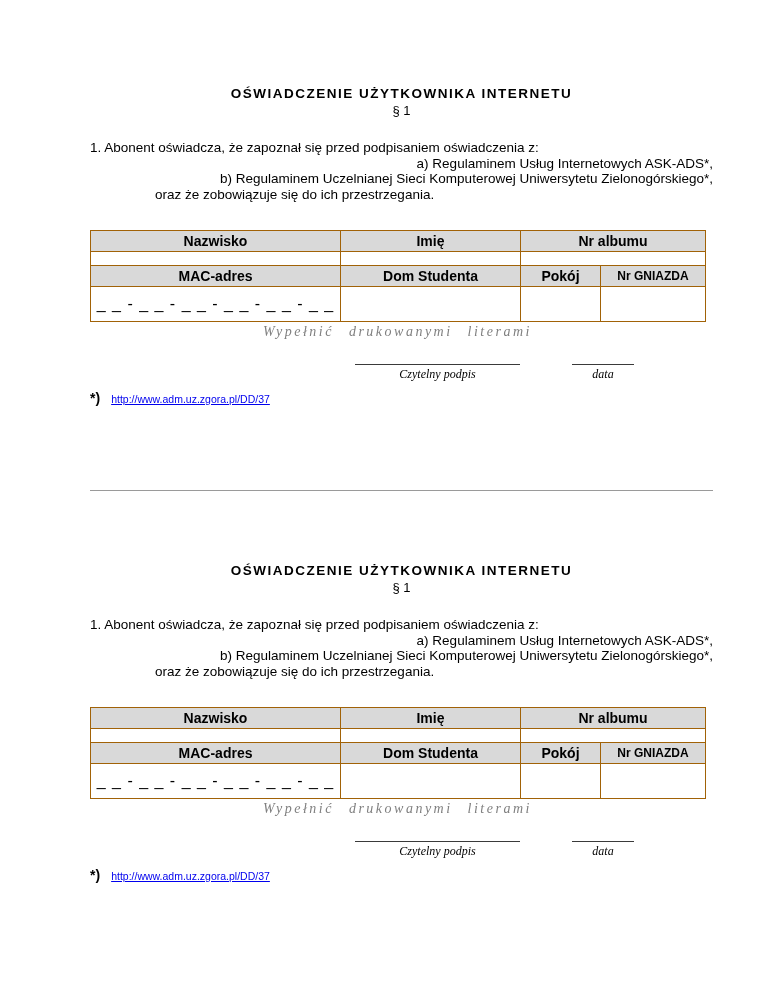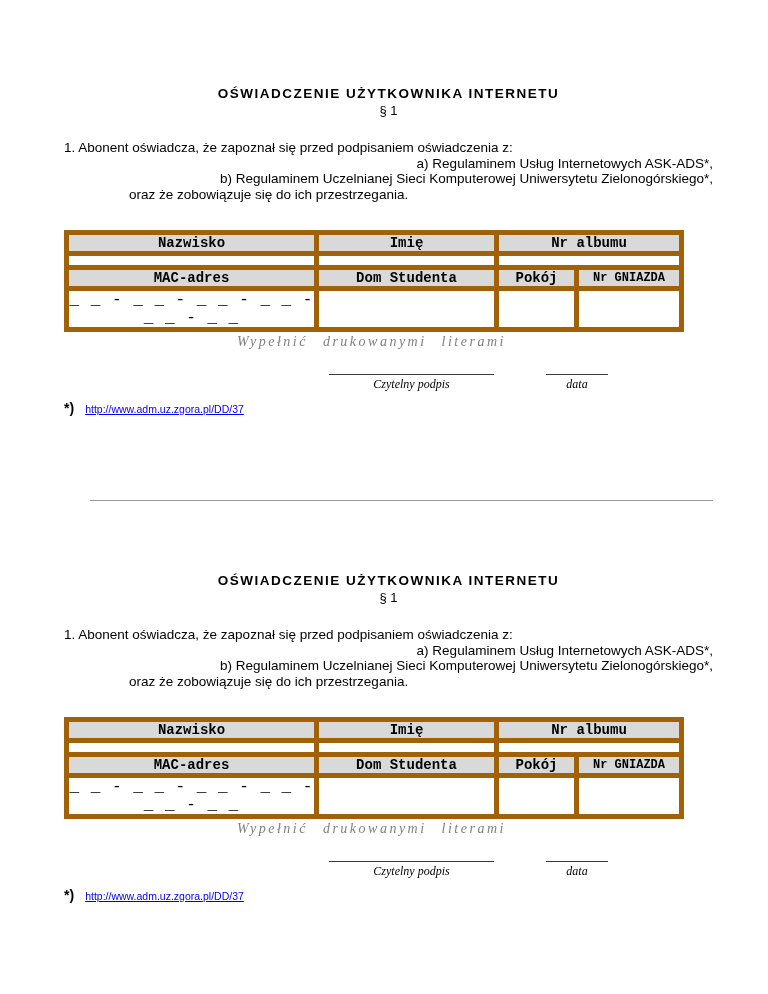--- a/index.html
+++ b/index.html
@@ -3,36 +3,36 @@
 <meta charset="utf-8">
 <style>
   * { margin: 0; padding: 0; box-sizing: border-box; }
   html, body { background: #ffffff; }
   body {
     width: 768px; height: 994px;
     font-family: "Liberation Sans", sans-serif;
     color: #000;
   }
   .page { width: 768px; height: 994px; overflow: hidden; background: #fff; }
-  .form { padding-left: 64px; padding-right: 55px; }
+  .form { padding-left: 90px; padding-right: 55px; }
   .form--first { padding-top: 86px; }
   .form--second { margin-top: 72px; }
 
   .form-title {
     text-align: center; font-size: 13.5px; font-weight: bold;
     letter-spacing: 1.5px;
   }
   .form-section { text-align: center; font-size: 13px; margin-top: 2px; }
 
   .intro { margin-top: 22px; font-size: 13.5px; line-height: 15.5px; }
   .intro .ind1 { padding-left: 48px; text-align: right; }
   .intro .ind2 { padding-left: 65px; }
 
   table.decl { border-collapse: collapse; margin-top: 28px; width: 615px; table-layout: fixed; }
-  .decl td { border: 5px solid #a16207; font-family: Liberation Mono, monospace; overflow: hidden; }
+  .decl td { border: 1px solid #a16207; font-family: Liberation Sans, sans-serif; overflow: hidden; }
   .decl .hdr {
     background: #d9d9d9; font-weight: bold; text-align: center;
     font-size: 14px; height: 21px;
   }
   .decl .hdr-small { font-size: 12px; }
   .decl .blank-row td { height: 14px; background: #fff; }
   .decl .mac-row td { height: 35px; background: #fff; }
   .mac-cell {
     font-family: "Liberation Sans", sans-serif; font-size: 16px;
     text-align: center; vertical-align: middle; letter-spacing: 1px;

